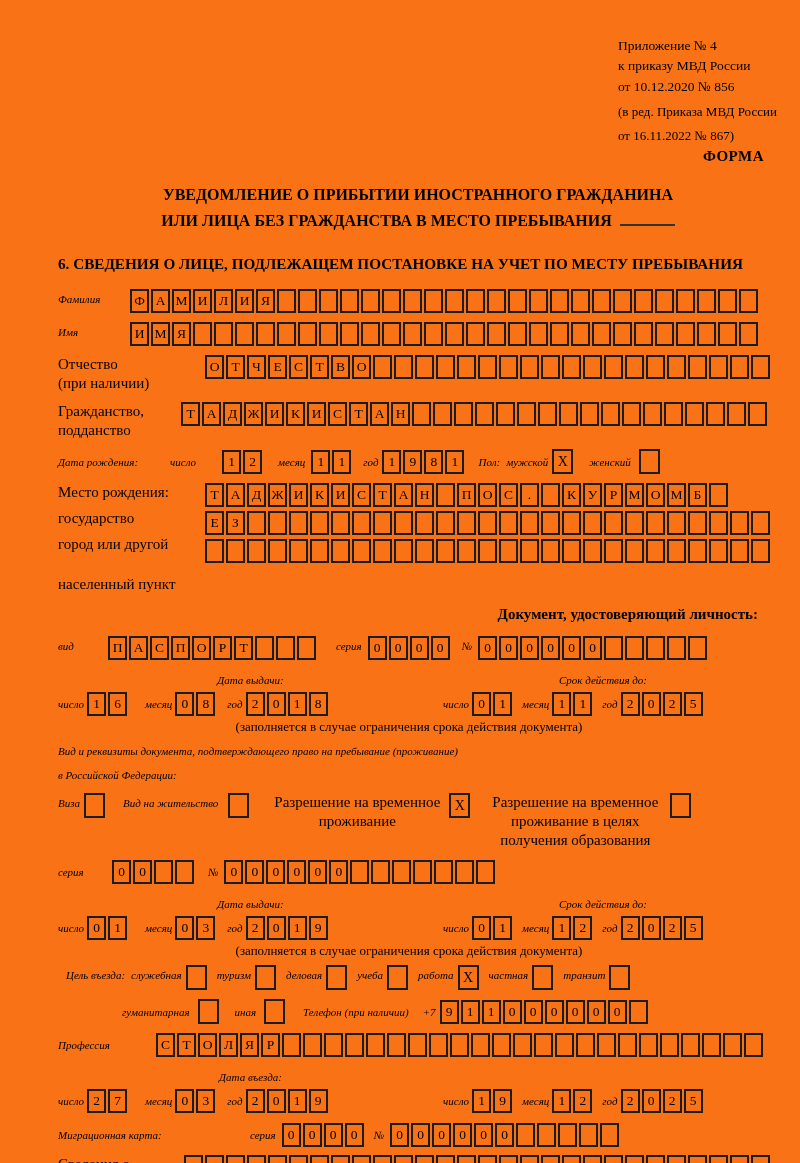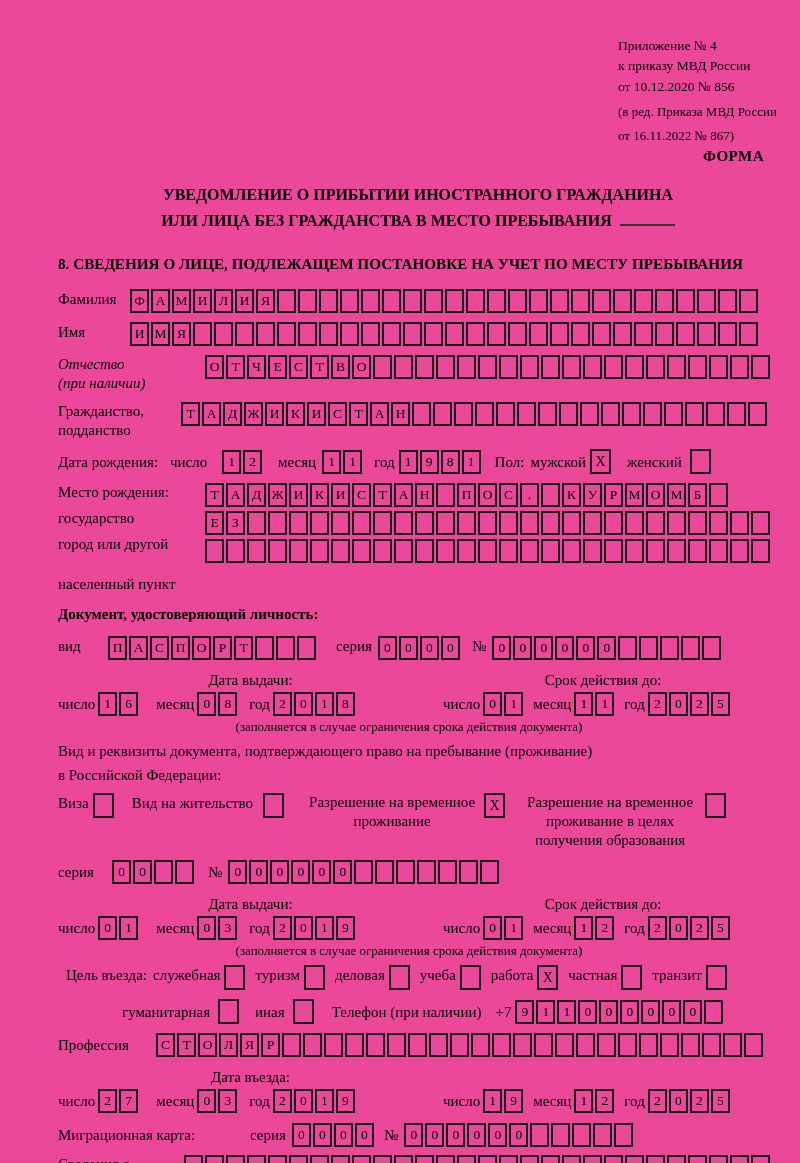--- a/index.html
+++ b/index.html
@@ -1,33 +1,33 @@
 <!DOCTYPE html>
 <html><head>
 <meta charset="utf-8">
 <style>
   html,body{margin:0;padding:0;background:#888;}
   .page{
-    position:relative;width:800px;height:1163px;background:#ec4899;color:#000;
+    position:relative;width:800px;height:1163px;background:#f97316;color:#000;
     font-family:"Liberation Serif","DejaVu Serif",serif;
     box-sizing:border-box;padding:30px 22px 10px 58px;overflow:hidden;margin:0 auto;
   }
   .appendix{position:absolute;top:36px;left:618px;width:180px;font-size:13.5px;line-height:1.5;}
   .appendix .sub{margin-top:5px;font-size:13px;}
   .forma{position:absolute;top:148px;right:36px;font-weight:bold;font-size:15px;letter-spacing:.5px;}
   .title{margin-top:152px;text-align:center;font-weight:bold;font-size:16px;line-height:1.6;}
   .blank-line{display:inline-block;width:55px;border-bottom:2px solid #333;height:14px;margin-left:8px;}
   .sect{margin-top:22px;font-weight:bold;font-size:15.2px;}
   .frow{display:flex;align-items:flex-start;margin-top:9px;}
-  .lbl{font-size:15px;line-height:20px;flex:none;}
+  .lbl{font-size:11px;line-height:20px;flex:none;font-style:italic;}
   .lbl2{font-size:15px;line-height:19px;flex:none;}
   .cells{display:inline-flex;flex:none;}
   .cell{width:15px;height:20px;border:2px solid #1c1c1c;margin-right:2px;font-size:13.5px;line-height:20px;text-align:center;flex:none;}
   .checkbox{display:inline-block;width:17px;height:21px;border:2px solid #1c1c1c;font-size:14px;line-height:21px;text-align:center;flex:none;}
-  .center-bold{text-align:left;font-weight:bold;font-size:15px;margin-top:12px;width:700px;}
+  .center-bold{text-align:right;font-weight:bold;font-size:15px;margin-top:12px;width:700px;}
   .hdrrow{display:flex;margin-top:10px;}
   .dg{display:flex;align-items:center;flex:none;}
   .dg .lbl{margin-right:3px;}
   .note{font-size:13px;text-align:center;margin-top:3px;margin-right:18px;}
   .stack{display:flex;flex-direction:column;}
   .cellrowgap{margin-top:4px;}
   .opt{margin-left:10px;}
   .optbox{margin-left:4px;}
 </style>
 </head>
@@ -42,21 +42,21 @@
     <div class="sub">(в ред. Приказа МВД России</div>
     <div class="sub">от 16.11.2022 № 867)</div>
   </div>
   <div class="forma">ФОРМА</div>
 
   <div class="title">
     <div>УВЕДОМЛЕНИЕ О ПРИБЫТИИ ИНОСТРАННОГО ГРАЖДАНИНА</div>
     <div><span>ИЛИ ЛИЦА БЕЗ ГРАЖДАНСТВА В МЕСТО ПРЕБЫВАНИЯ</span><span class="blank-line"></span></div>
   </div>
 
-  <div class="sect">8. СВЕДЕНИЯ О ЛИЦЕ, ПОДЛЕЖАЩЕМ ПОСТАНОВКЕ НА УЧЕТ ПО МЕСТУ ПРЕБЫВАНИЯ</div>
+  <div class="sect">6. СВЕДЕНИЯ О ЛИЦЕ, ПОДЛЕЖАЩЕМ ПОСТАНОВКЕ НА УЧЕТ ПО МЕСТУ ПРЕБЫВАНИЯ</div>
 
   <div class="frow" style="margin-top:16px;">
     <span class="lbl" style="width:72px;">Фамилия</span>
     <span class="cells">
         <span class="cell">Ф</span>
         <span class="cell">А</span>
         <span class="cell">М</span>
         <span class="cell">И</span>
         <span class="cell">Л</span>
         <span class="cell">И</span>
@@ -117,21 +117,21 @@
         <span class="cell"></span>
         <span class="cell"></span>
         <span class="cell"></span>
         <span class="cell"></span>
         <span class="cell"></span>
         <span class="cell"></span>
       </span>
   </div>
 
   <div class="frow">
-    <span class="stack" style="width:147px;font-style:italic;">
+    <span class="stack" style="width:147px;">
       <span class="lbl2">Отчество</span>
       <span class="lbl2">(при наличии)</span>
     </span>
     <span class="cells">
         <span class="cell">О</span>
         <span class="cell">Т</span>
         <span class="cell">Ч</span>
         <span class="cell">Е</span>
         <span class="cell">С</span>
         <span class="cell">Т</span>

